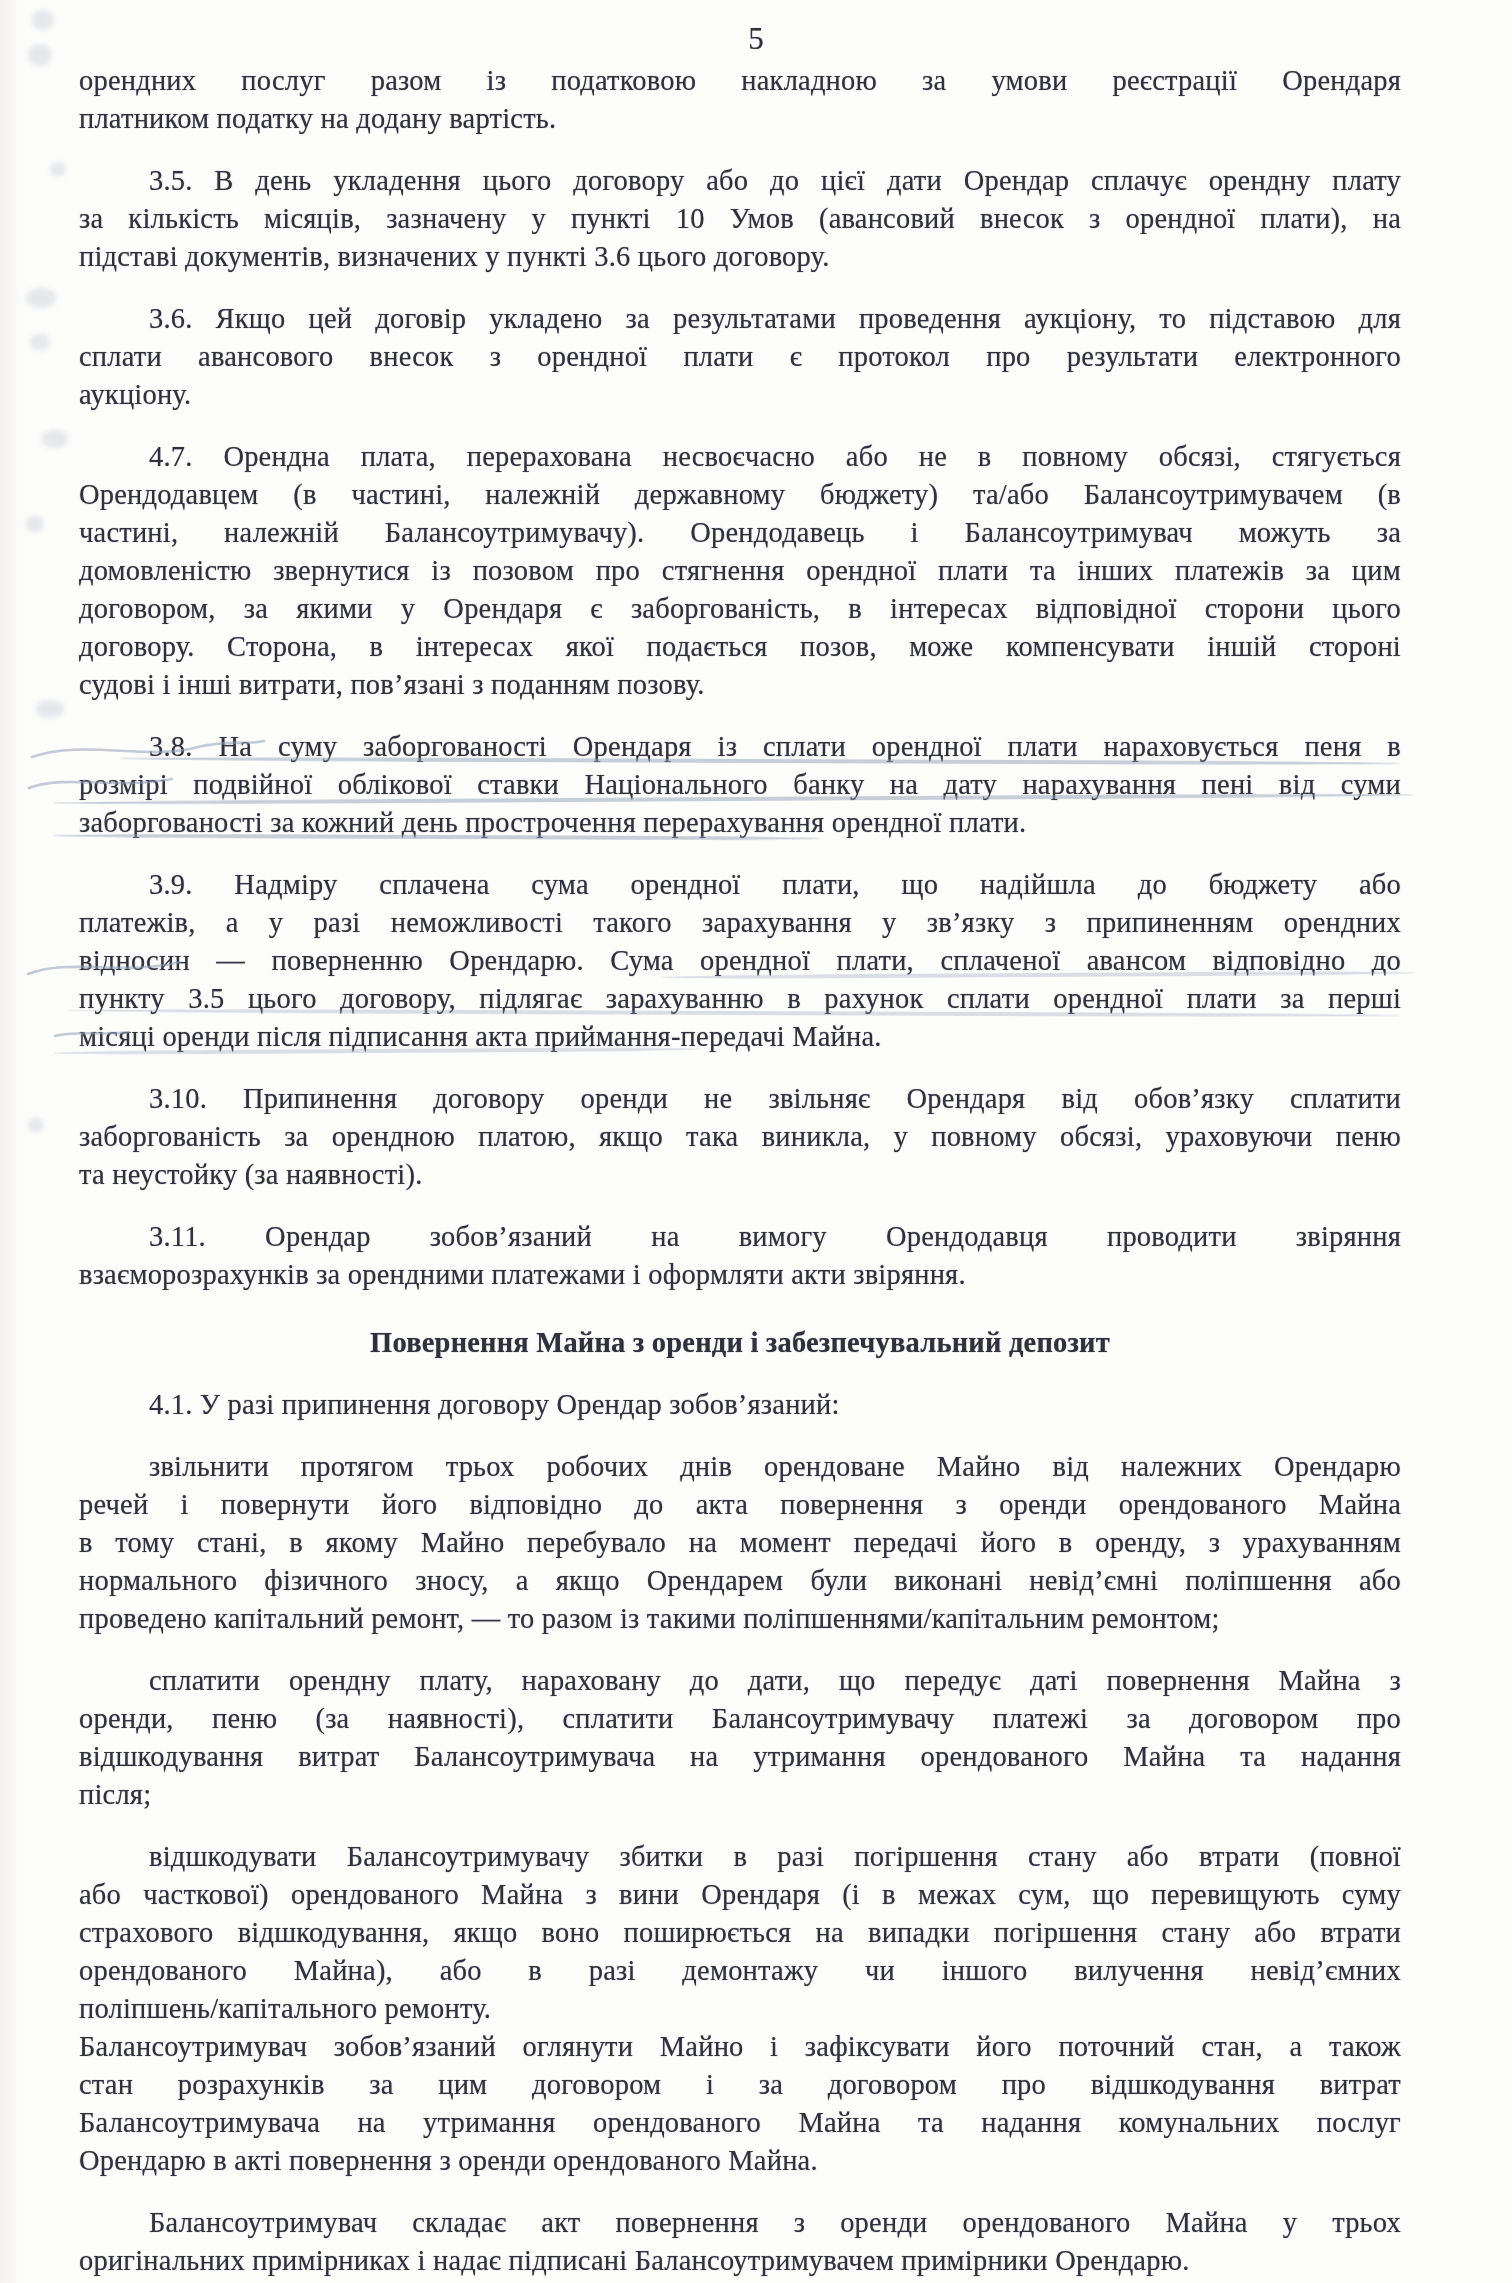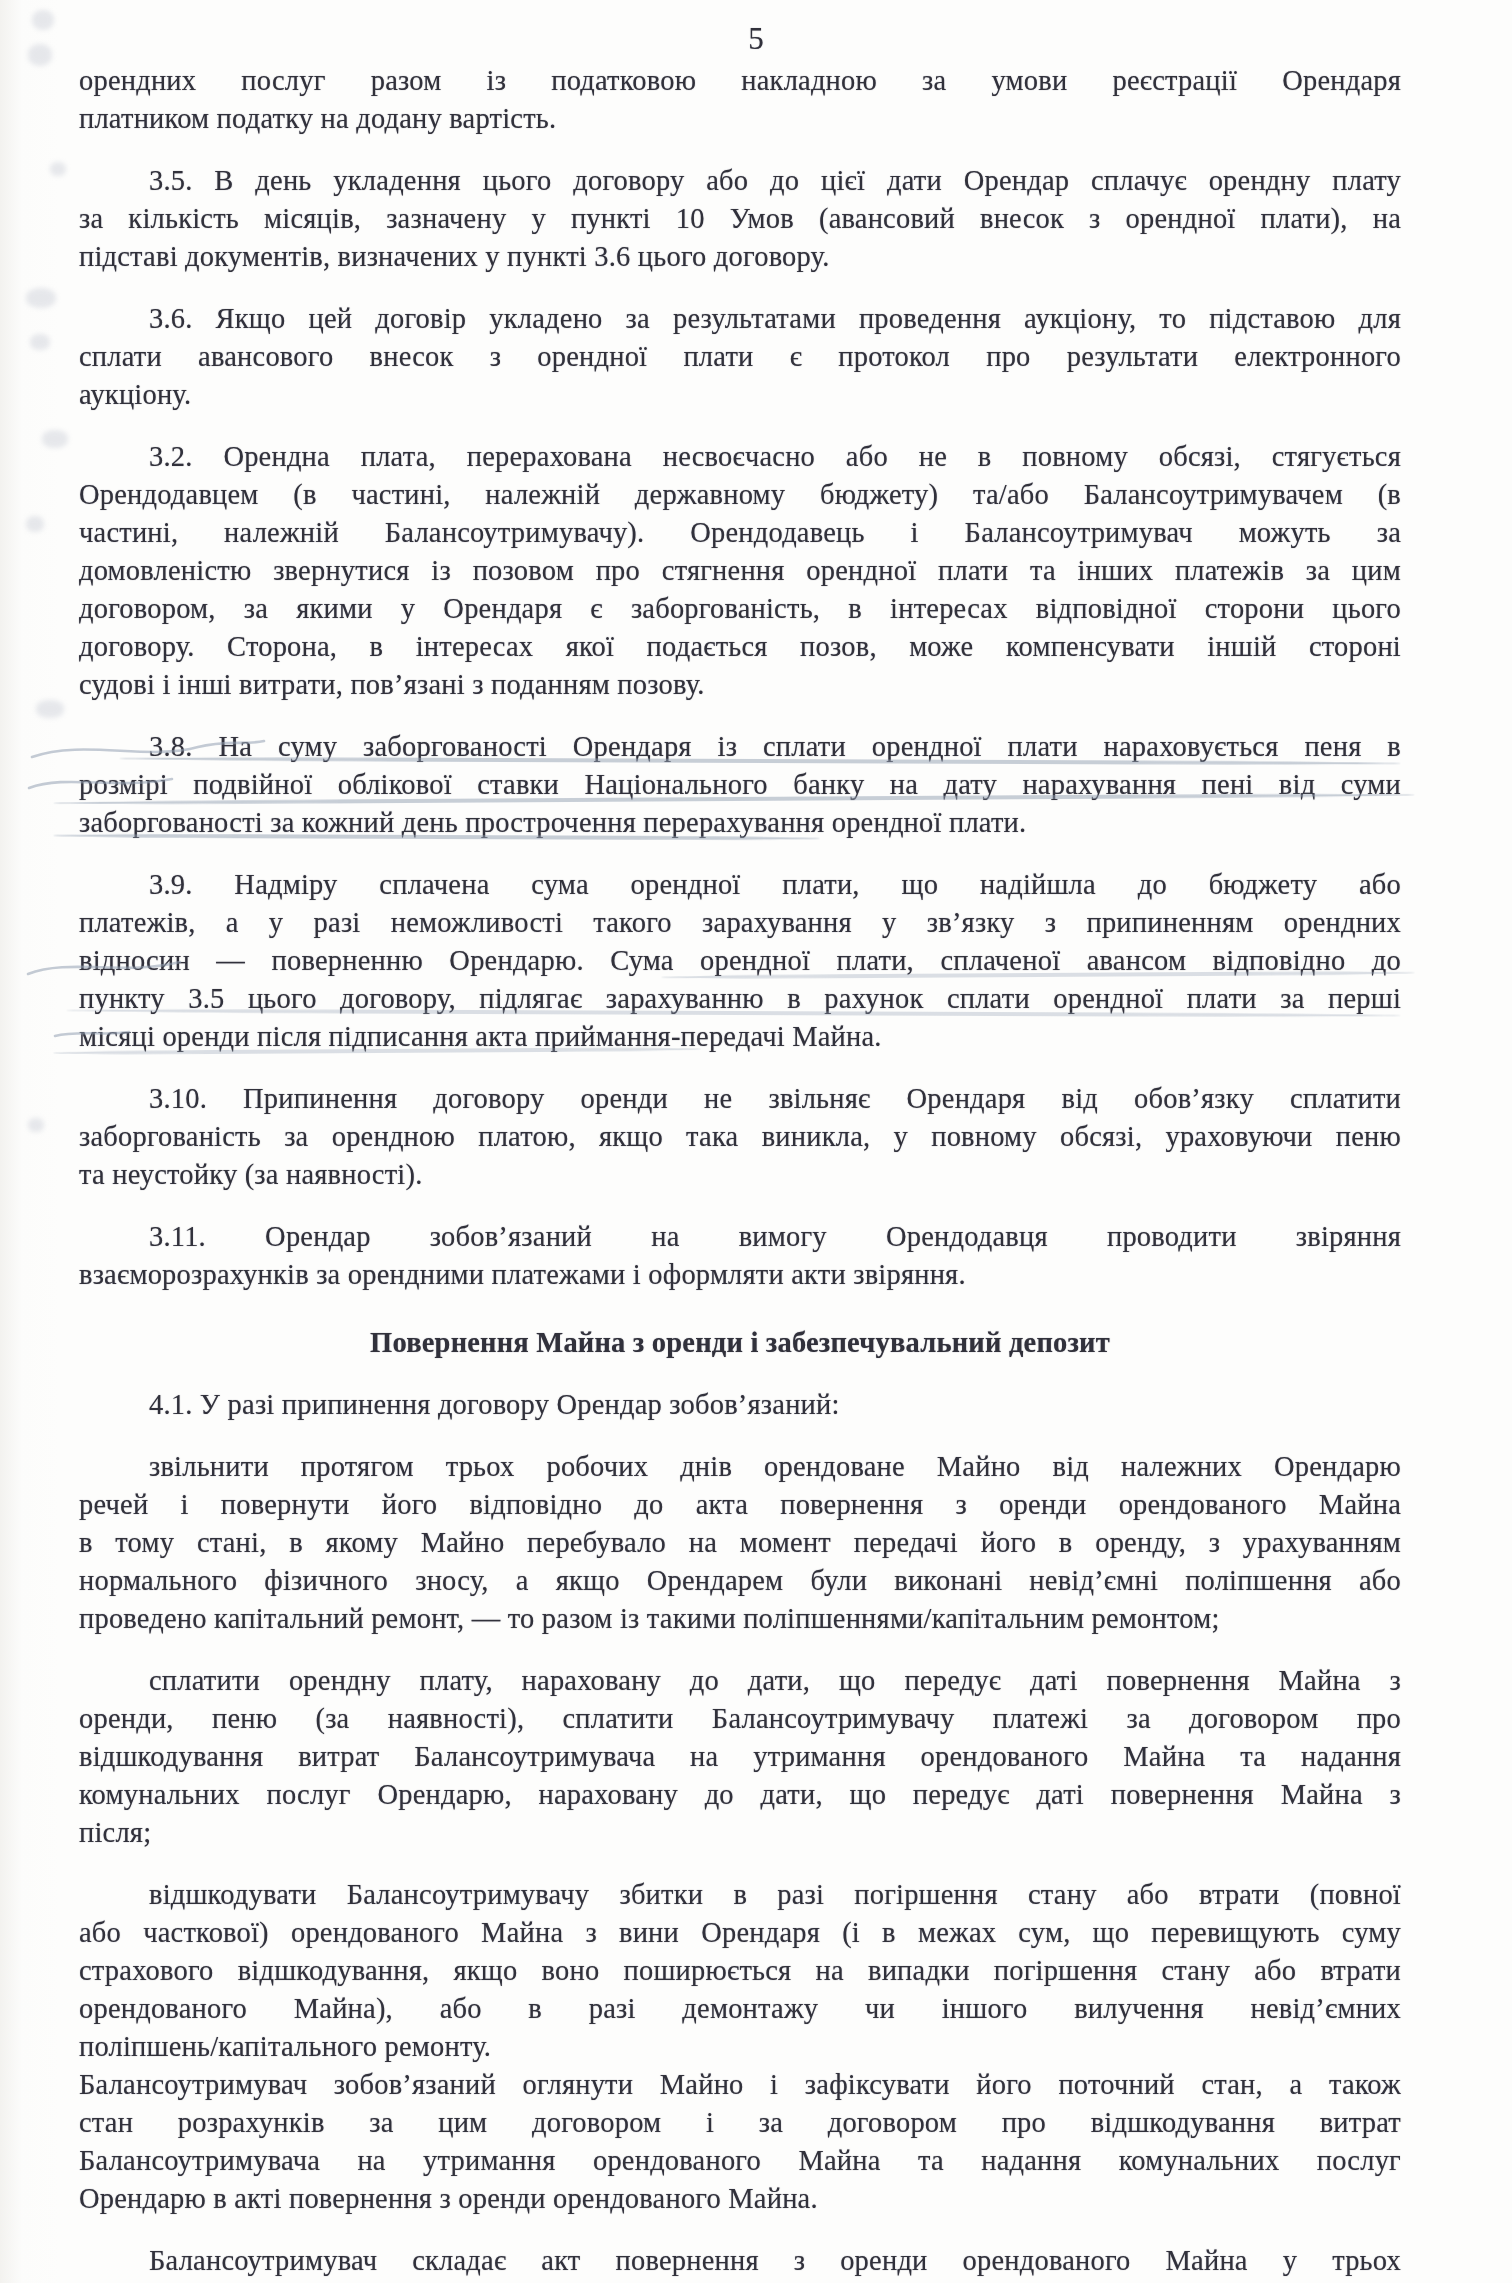--- a/index.html
+++ b/index.html
@@ -79,21 +79,21 @@
         <div class="line first">3.5. В день укладення цього договору або до цієї дати Орендар сплачує орендну плату</div>
         <div class="line">за кількість місяців, зазначену у пункті 10 Умов (авансовий внесок з орендної плати), на</div>
         <div class="line last">підставі документів, визначених у пункті 3.6 цього договору.</div>
       </div>
       <div class="block">
         <div class="line first">3.6. Якщо цей договір укладено за результатами проведення аукціону, то підставою для</div>
         <div class="line">сплати авансового внесок з орендної плати є протокол про результати електронного</div>
         <div class="line last">аукціону.</div>
       </div>
       <div class="block">
-        <div class="line first">3.2. Орендна плата, перерахована несвоєчасно або не в повному обсязі, стягується</div>
+        <div class="line first">4.7. Орендна плата, перерахована несвоєчасно або не в повному обсязі, стягується</div>
         <div class="line">Орендодавцем (в частині, належній державному бюджету) та/або Балансоутримувачем (в</div>
         <div class="line">частині, належній Балансоутримувачу). Орендодавець і Балансоутримувач можуть за</div>
         <div class="line">домовленістю звернутися із позовом про стягнення орендної плати та інших платежів за цим</div>
         <div class="line">договором, за якими у Орендаря є заборгованість, в інтересах відповідної сторони цього</div>
         <div class="line">договору. Сторона, в інтересах якої подається позов, може компенсувати іншій стороні</div>
         <div class="line last">судові і інші витрати, пов’язані з поданням позову.</div>
       </div>
       <div class="block">
         <div class="line first">3.8. На суму заборгованості Орендаря із сплати орендної плати нараховується пеня в<i class="pen" style="left: 3%; right: 0%; transform: rotate(0.22deg);"></i></div>
         <div class="line">розмірі подвійної облікової ставки Національного банку на дату нарахування пені від суми<i class="pen" style="left: -2%; right: -1%; transform: rotate(-0.35deg);"></i></div>
@@ -125,21 +125,20 @@
         <div class="line first">звільнити протягом трьох робочих днів орендоване Майно від належних Орендарю</div>
         <div class="line">речей і повернути його відповідно до акта  повернення з оренди орендованого Майна</div>
         <div class="line">в тому стані, в якому Майно перебувало на момент передачі його в оренду, з урахуванням</div>
         <div class="line">нормального фізичного зносу, а якщо Орендарем були виконані невід’ємні поліпшення або</div>
         <div class="line last">проведено капітальний ремонт, — то разом із такими поліпшеннями/капітальним ремонтом;</div>
       </div>
       <div class="block">
         <div class="line first">сплатити орендну плату, нараховану до дати, що передує даті повернення Майна з</div>
         <div class="line">оренди, пеню (за наявності), сплатити Балансоутримувачу платежі за договором про</div>
         <div class="line">відшкодування витрат Балансоутримувача на утримання орендованого Майна та надання</div>
-        <div class="line">комунальних послуг Орендарю, нараховану до дати, що передує даті повернення Майна з</div>
         <div class="line last">після;</div>
       </div>
       <div class="block">
         <div class="line first">відшкодувати Балансоутримувачу збитки в разі погіршення стану або втрати (повної</div>
         <div class="line">або часткової) орендованого Майна з вини Орендаря (і в межах сум, що перевищують суму</div>
         <div class="line">страхового відшкодування, якщо воно поширюється на випадки погіршення стану або втрати</div>
         <div class="line">орендованого Майна), або в разі демонтажу чи іншого вилучення невід’ємних</div>
         <div class="line last">поліпшень/капітального ремонту.</div>
       </div>
       <div class="block">

